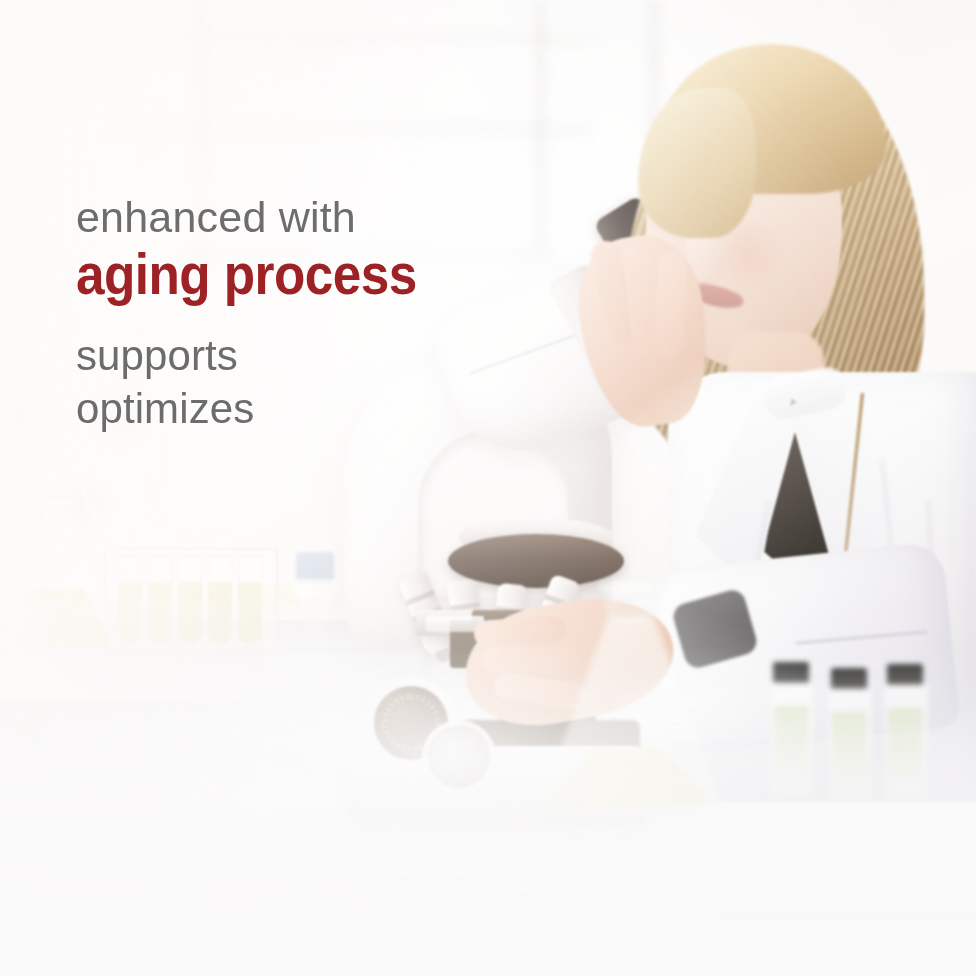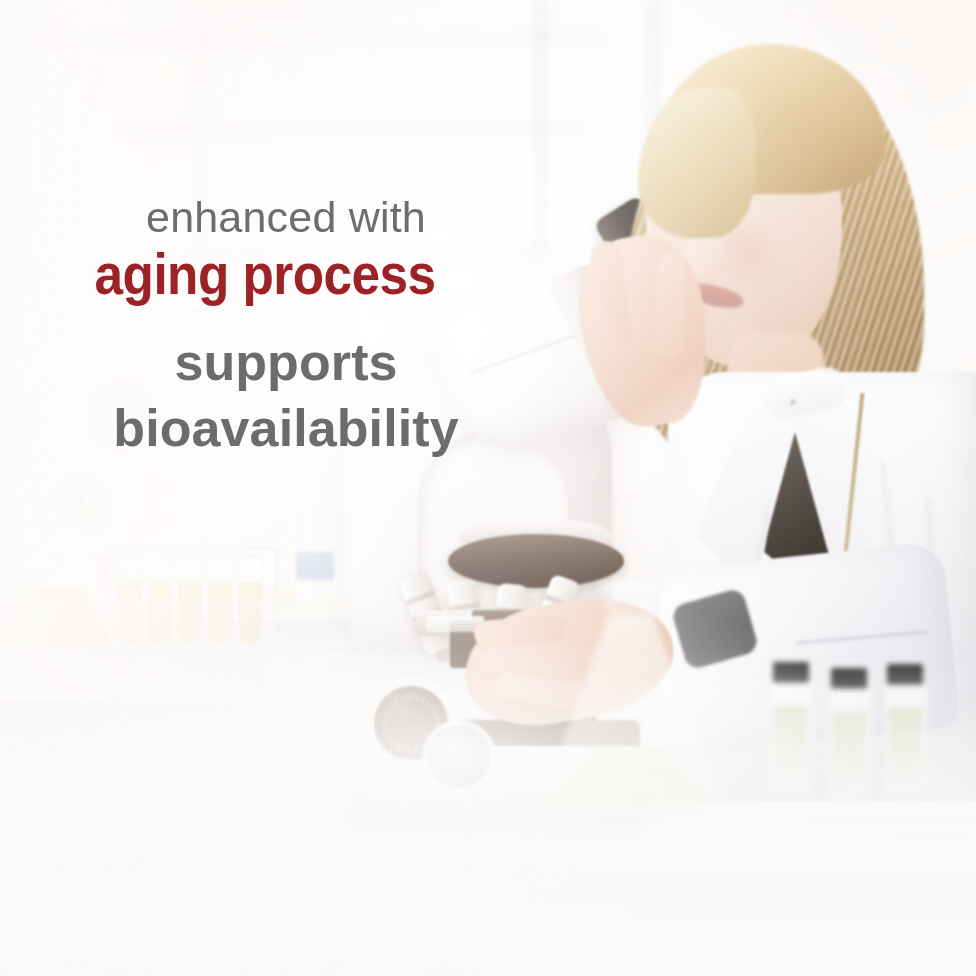--- a/index.html
+++ b/index.html
@@ -3,21 +3,20 @@
 <meta charset="utf-8">
 <style>
   html,body{margin:0;padding:0;background:#fff;}
   body{font-family:"Liberation Sans",sans-serif;}
 
   #stage{
     position:relative;
     width:976px;height:976px;
     overflow:hidden;
     background:#5eead4;
-    text-align:center;
   }
 
   
   .layer{position:absolute;inset:0;}
 
   
   .bg-base{
     background:
       linear-gradient(160deg,#f7f2f1 0%,#f9f5f3 18%,#fdfbf9 42%,#fbf8f6 70%,#f3f1f0 100%);
   }
@@ -506,21 +505,21 @@
   .headline{
     font-family:"Liberation Sans",sans-serif;
     font-size:57px;line-height:1.0;font-weight:700;
     color:#9d2226;letter-spacing:-.6px;
     margin:0 0 26px 0;
     transform:scaleX(.90);transform-origin:left center;
     text-shadow:0 1px 2px rgba(255,255,255,.45);
   }
   .benefits{
     font-family:"Liberation Sans",sans-serif;
-    font-size:52px;line-height:1.27;font-weight:700;
+    font-size:42px;line-height:1.27;font-weight:400;
     color:#6d6c6c;letter-spacing:.1px;
     margin:0;
     text-shadow:0 1px 2px rgba(255,255,255,.55);
   }
   .benefits span{display:block;}
 </style>
 </head>
 <body>
 
 <div id="stage">
@@ -692,17 +691,17 @@
   <div class="photo-blur"></div>
   <div class="haze"></div>
   <div class="bottom-fog"></div>
   <div class="left-fog"></div>
 
   <div class="copy">
     <p class="eyebrow">enhanced with</p>
     <p class="headline">aging process</p>
     <p class="benefits">
       <span>supports</span>
-      <span>bioavailability</span>
+      <span>optimizes</span>
     </p>
   </div>
 
 </div>
 
 </body></html>

